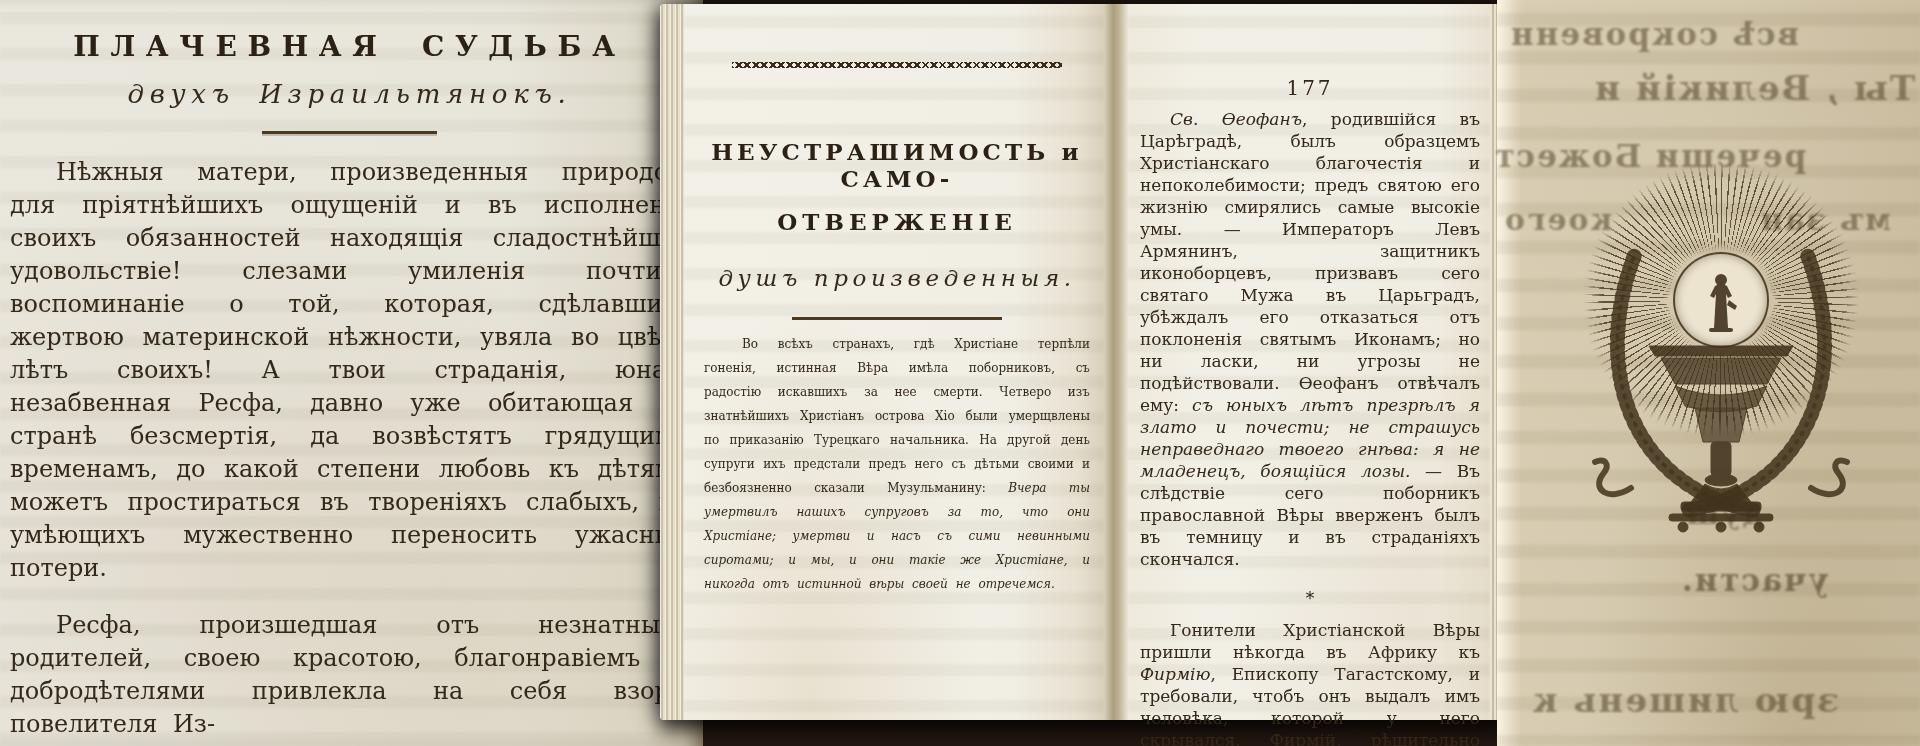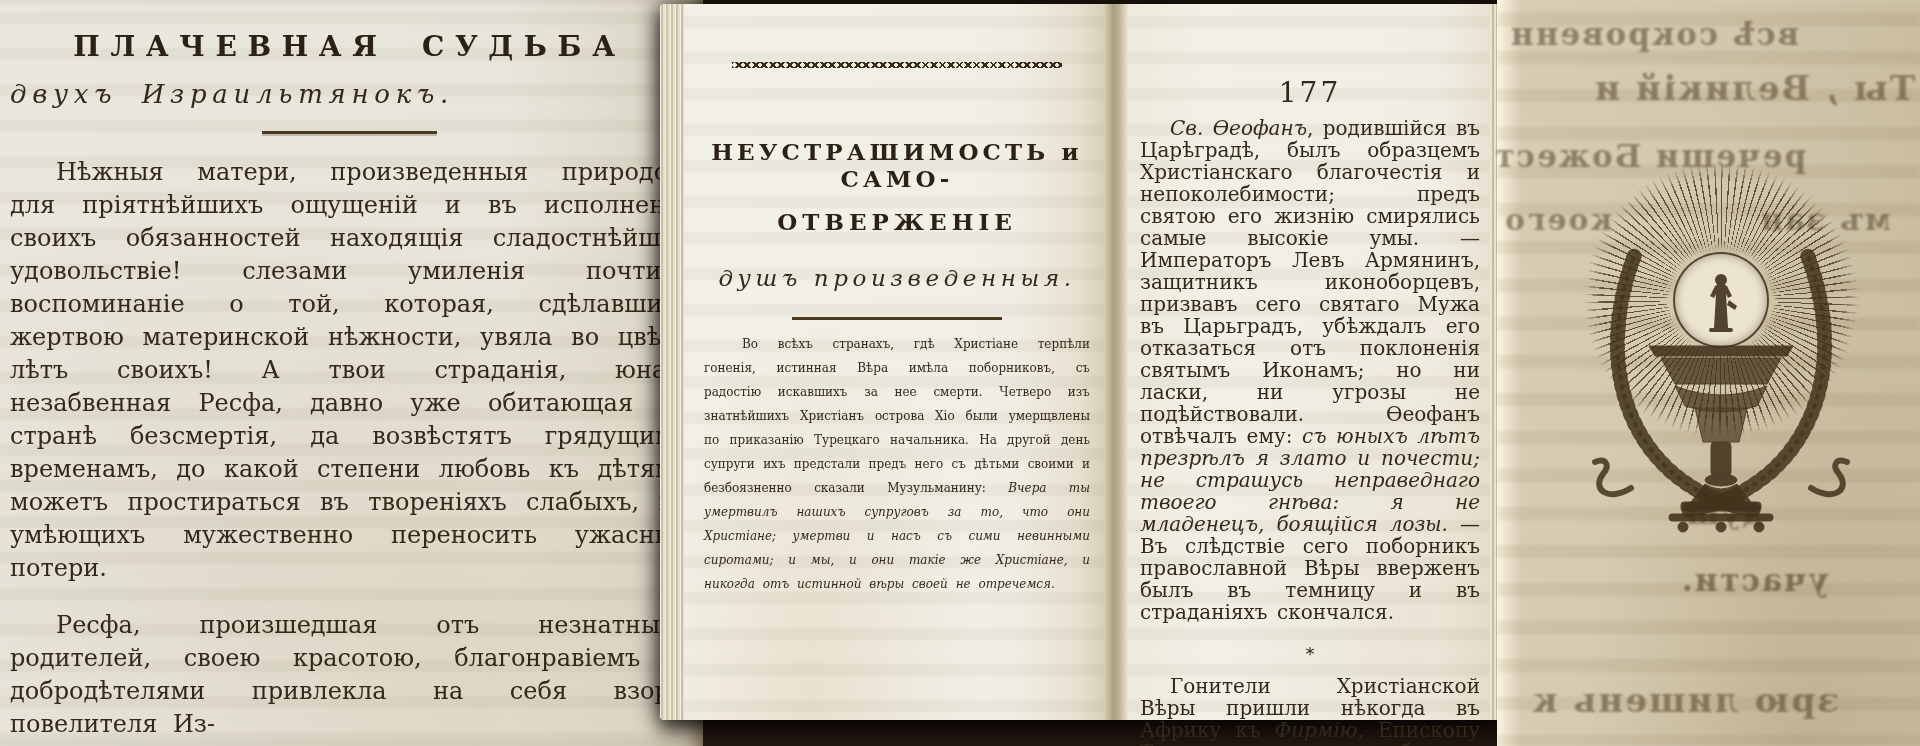--- a/index.html
+++ b/index.html
@@ -12,21 +12,21 @@
     background:
       radial-gradient(ellipse at 30% 75%, rgba(150,125,70,.10), transparent 55%),
       radial-gradient(ellipse at 70% 90%, rgba(160,130,70,.12), transparent 45%),
       linear-gradient(90deg,#eae7de 0%,#e8e5db 72%,#ded9ca 92%,#cfc8b4 97%,#a99f85 100%);
     box-shadow:inset -10px 0 16px -8px rgba(60,40,20,.45);}
   .ghost{position:absolute;inset:0;pointer-events:none;
     background:repeating-linear-gradient(180deg,transparent 0 12px,rgba(95,82,48,.055) 12px 24px,transparent 24px 36px);
     filter:blur(1.5px);}
   .lp-inner{position:absolute;inset:0;padding:30px 14px 0 10px;}
   .lp-title{text-align:center;font-size:28px;font-weight:bold;letter-spacing:.38em;word-spacing:.5em;color:#2b2114;}
-  .lp-sub{margin-top:16px;font-style:italic;font-size:26px;letter-spacing:.22em;word-spacing:.4em;}
+  .lp-sub{margin-top:16px;text-align:center;font-style:italic;font-size:26px;letter-spacing:.22em;word-spacing:.4em;}
   .lp-rule{width:175px;height:3px;background:#4a3a22;margin:22px auto 0;box-shadow:0 2px 0 rgba(74,58,34,.25);}
   .lp-body{margin-top:22px;font-size:24px;line-height:33px;text-align:justify;word-spacing:8px;}
   .lp-body p{margin:0;text-indent:46px;}
   .lp-body p + p{margin-top:24px;}
 
   
   .spread{position:absolute;left:660px;top:4px;width:845px;height:716px;border-radius:4px;
     background:#f1eee5;box-shadow:0 0 26px rgba(0,0,0,.75), 0 10px 18px rgba(0,0,0,.6);}
   .fore-edge{position:absolute;left:0;top:0;width:24px;height:100%;border-radius:4px 0 0 4px;
     background:repeating-linear-gradient(90deg,#f3efe2 0 1px,#cdc1a4 1px 3px,#e6dfce 3px 5px);
@@ -49,22 +49,22 @@
     background:
       repeating-linear-gradient(45deg,#3a2c1a 0 2px,transparent 2px 6px),
       repeating-linear-gradient(135deg,#3a2c1a 0 2px,transparent 2px 6px);}
   .vp-title{margin-top:70px;text-align:center;font-size:23px;font-weight:bold;letter-spacing:.18em;color:#2b2114;}
   .vp-title2{margin-top:16px;text-align:center;font-size:23px;font-weight:bold;letter-spacing:.22em;color:#2b2114;}
   .vp-sub{margin-top:30px;text-align:center;font-style:italic;font-size:23px;letter-spacing:.2em;}
   .vp-rule{width:210px;height:3px;background:#4a3a22;margin:26px auto 0;}
   .vp-body{font-size:12px;line-height:24px;text-align:justify;word-spacing:4px;text-indent:38px;}
 
   .rp-inner{position:absolute;inset:0;padding:72px 10px 0 12px;}
-  .rp-num{text-align:center;font-size:28px;letter-spacing:3px;}
-  .rp-p{margin-top:8px;font-size:20px;line-height:22px;text-align:justify;word-spacing:3px;text-indent:30px;}
+  .rp-num{text-align:center;font-size:20px;letter-spacing:3px;}
+  .rp-p{margin-top:8px;font-size:17px;line-height:22px;text-align:justify;word-spacing:3px;text-indent:30px;}
   .rp-ast{margin-top:8px;text-align:center;font-family:"DejaVu Sans", sans-serif;font-size:18px;color:#2b2114;height:24px;}
   .it{font-style:italic;}
 
   
   .turning{position:absolute;left:1497px;top:0;width:423px;height:746px;
     background:
       radial-gradient(ellipse at 70% 105%, rgba(120,95,45,.18), transparent 50%),
       linear-gradient(90deg,#f4eedd 0px,#e7dec7 9px,#d8cdb3 24px,#d3c7ac 55%,#cabda0 100%);
     box-shadow:inset 18px 0 22px -14px rgba(255,250,230,.8);}
   .turning .ghost{background:repeating-linear-gradient(180deg,transparent 0 13px,rgba(96,80,46,.09) 13px 26px,transparent 26px 38px);}

